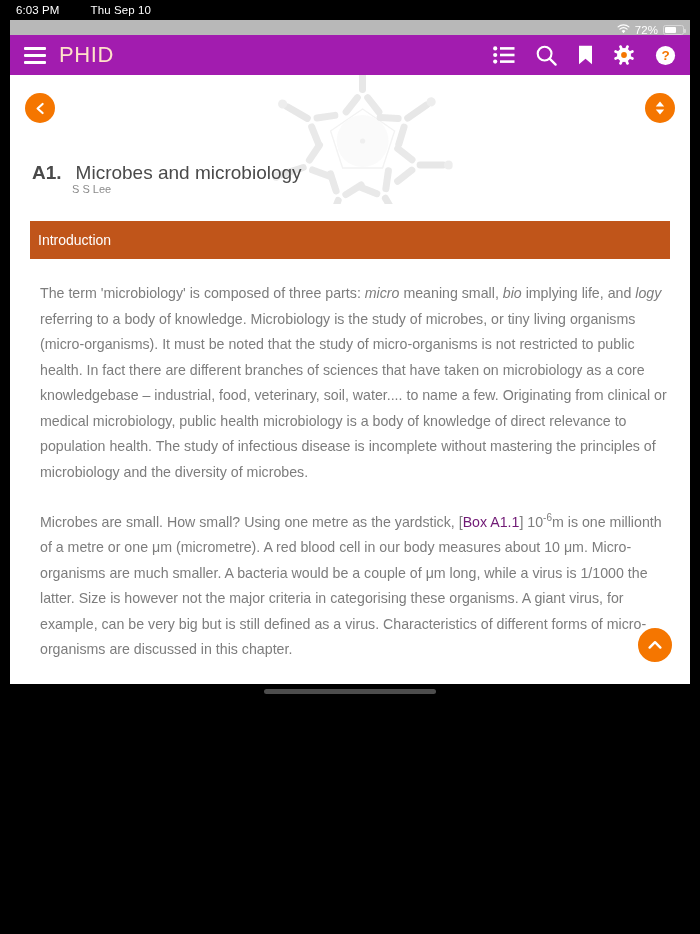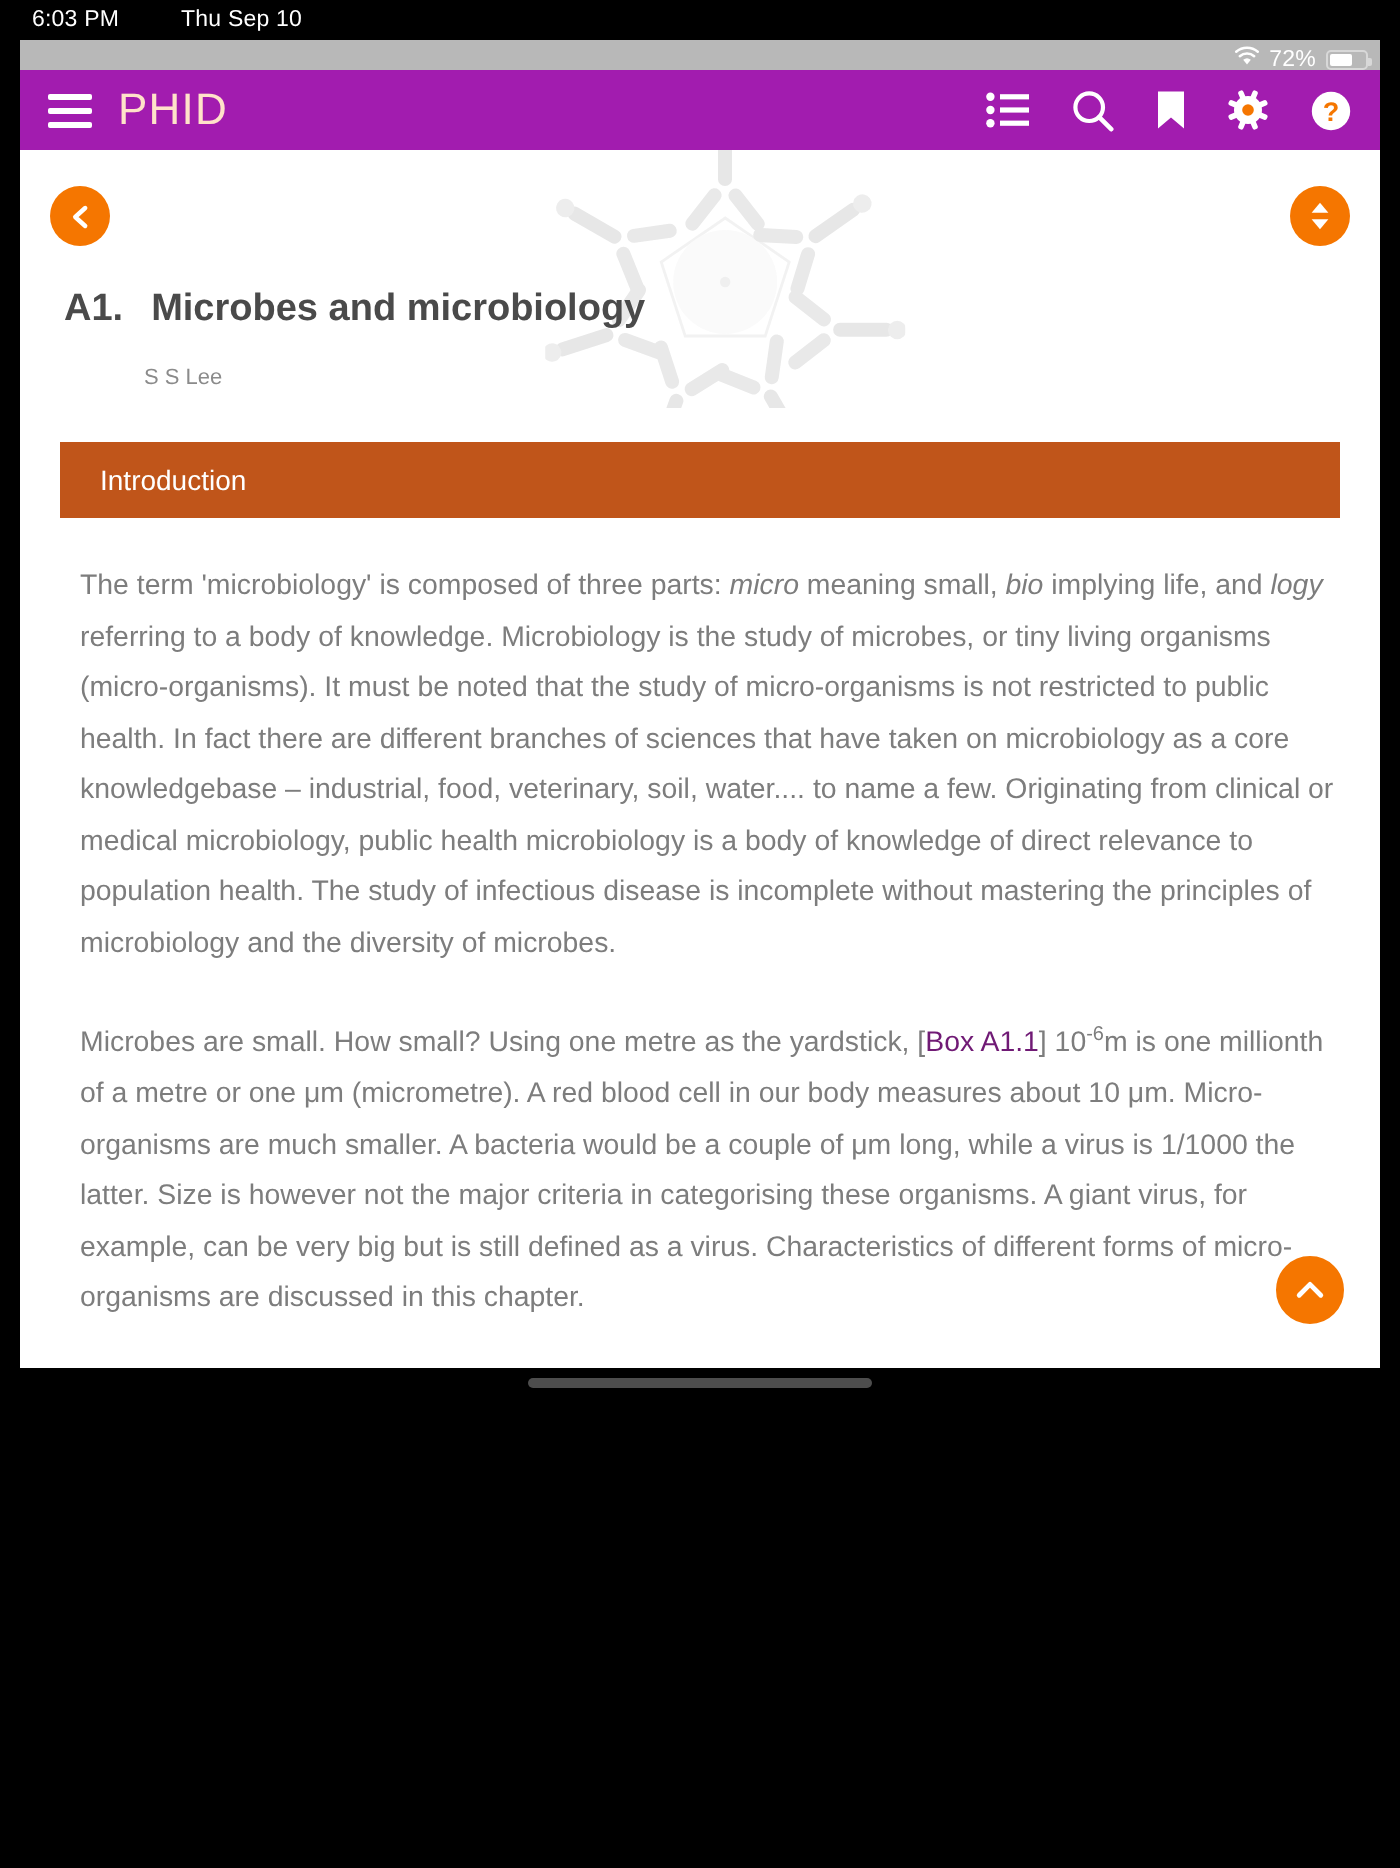--- a/index.html
+++ b/index.html
@@ -130,33 +130,33 @@
     background: #F57600;
     display: flex; align-items: center; justify-content: center;
     cursor: pointer;
   }
   .nav-prev { left: 15px; top: 18px; }
   .nav-resize { right: 15px; top: 18px; }
 
   .chapter-title-row {
     position: absolute;
     left: 22px;
-    bottom: 38px;
+    bottom: 20px;
     display: flex;
     align-items: flex-start;
   }
   .chapter-num {
     font-size: 19px;
     font-weight: bold;
     color: #4a4a4a;
     margin-right: 14px;
   }
   .chapter-title {
     font-size: 19px;
-    font-weight: bold;
+    font-weight: normal;
     color: #4a4a4a;
   }
   .chapter-author {
     position: absolute;
     left: 62px;
     bottom: 9px;
     font-size: 11px;
     color: #8b8b8b;
   }
 
@@ -167,21 +167,21 @@
     left: 0; right: 0; bottom: 0;
     background: #ffffff;
     overflow: hidden;
   }
 
   .section-banner {
     margin: 17px 20px 0 20px;
     background: #C0551A;
     color: #ffffff;
     font-size: 14px;
-    padding: 11px 20px;
+    padding: 11px 8px;
     cursor: pointer;
   }
 
   .body-text {
     margin: 22px 16px 0 30px;
     font-size: 14.2px;
     line-height: 25.5px;
     color: #7d7d7d;
     text-align: left;
   }

